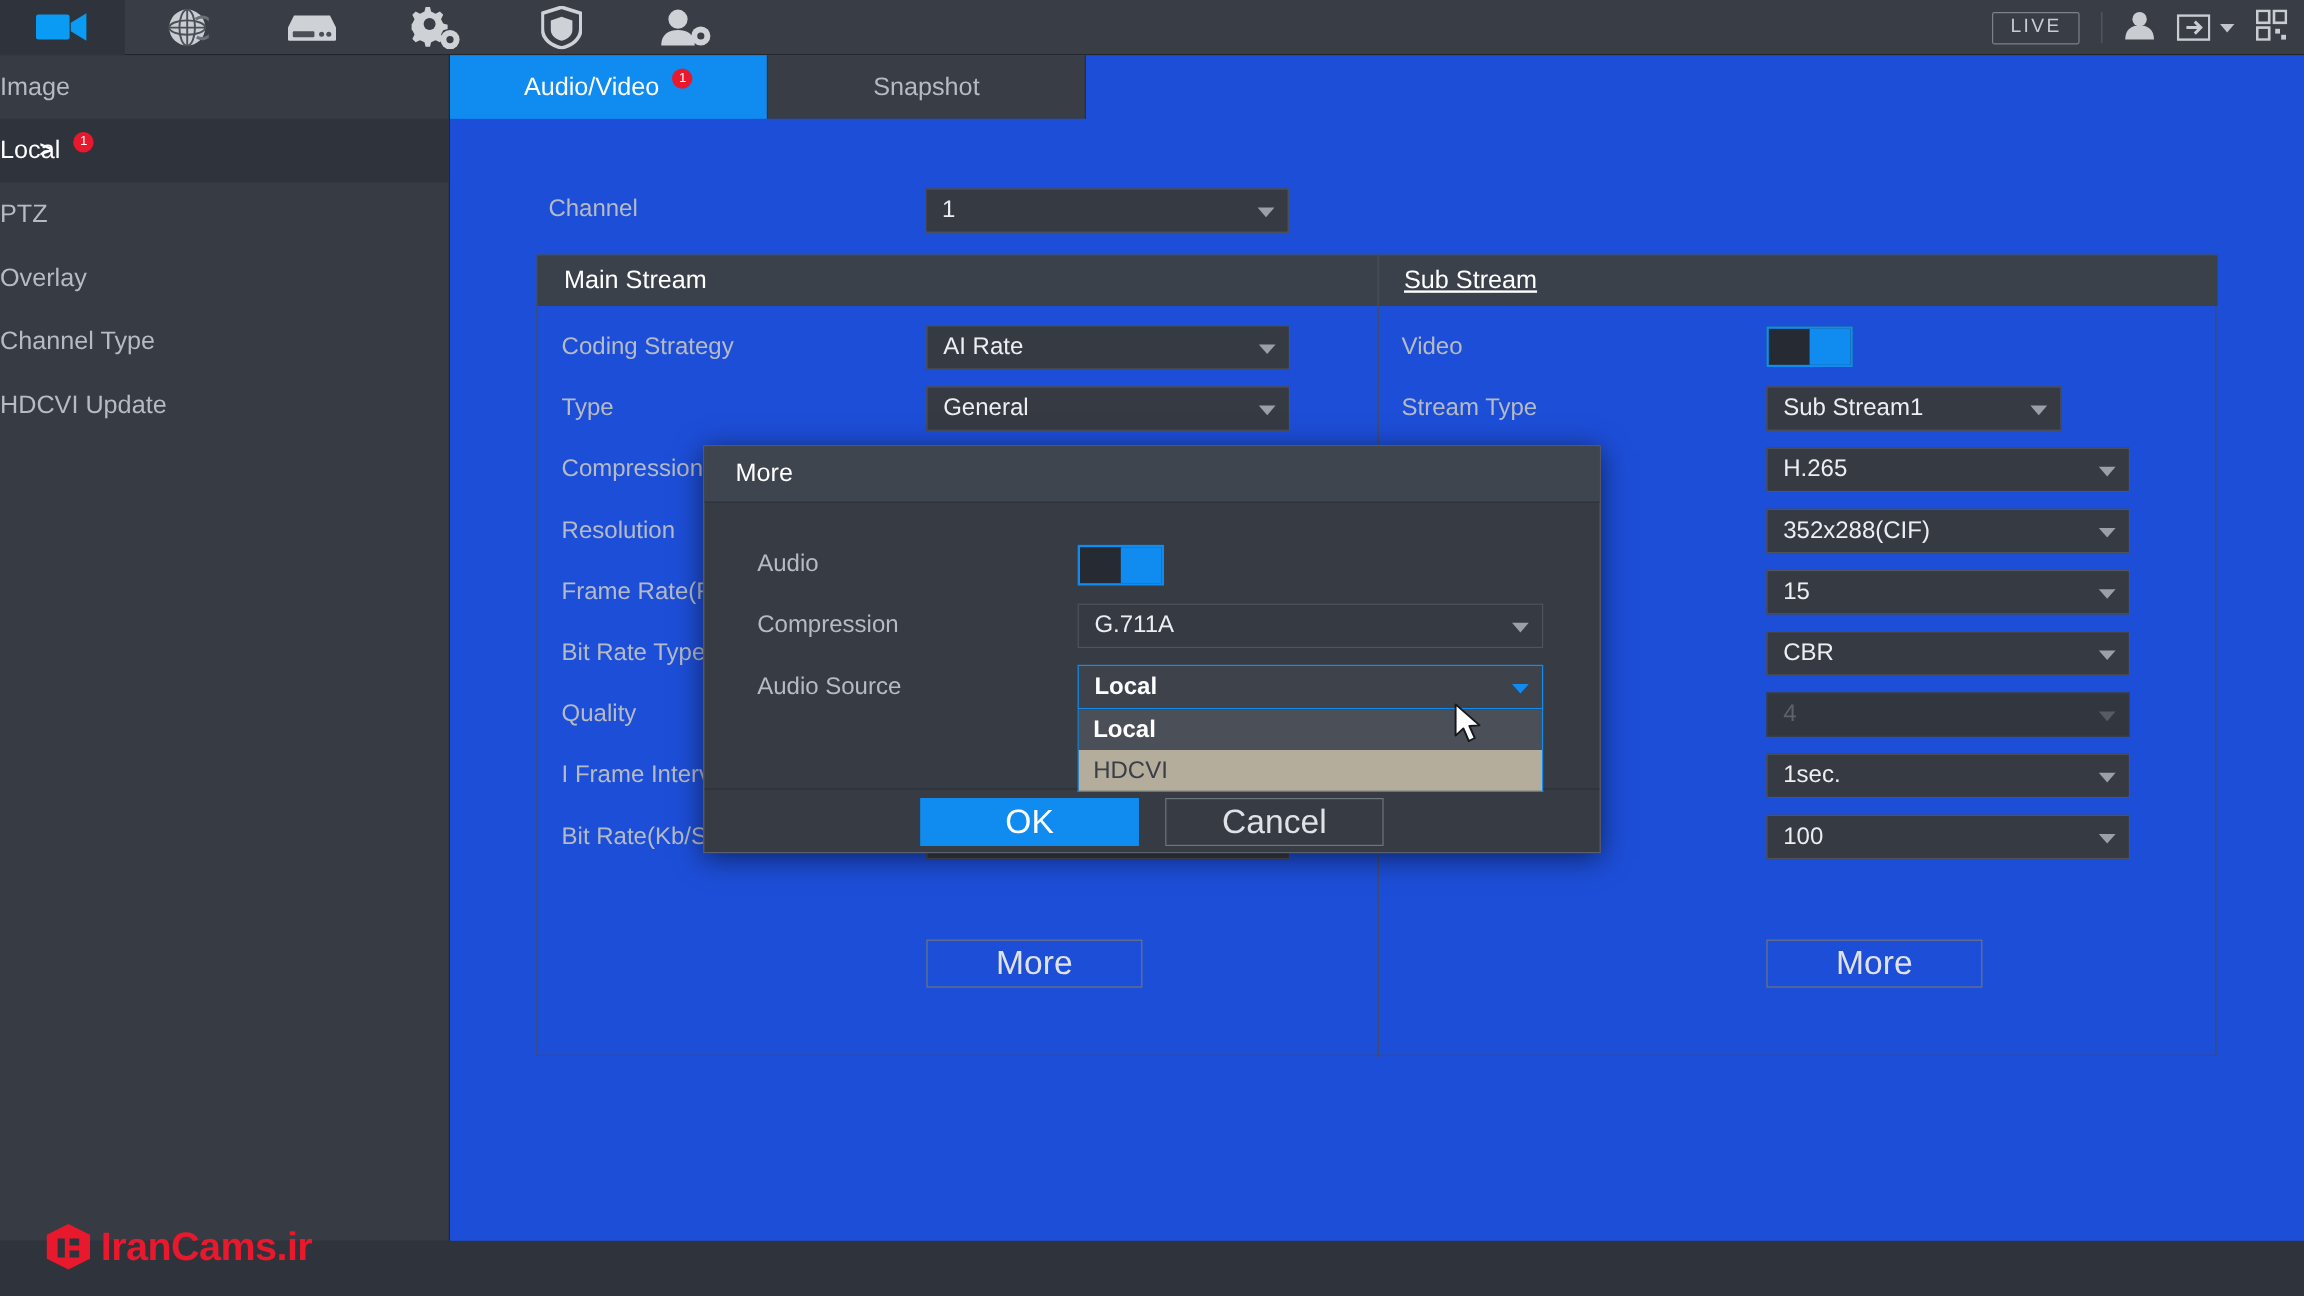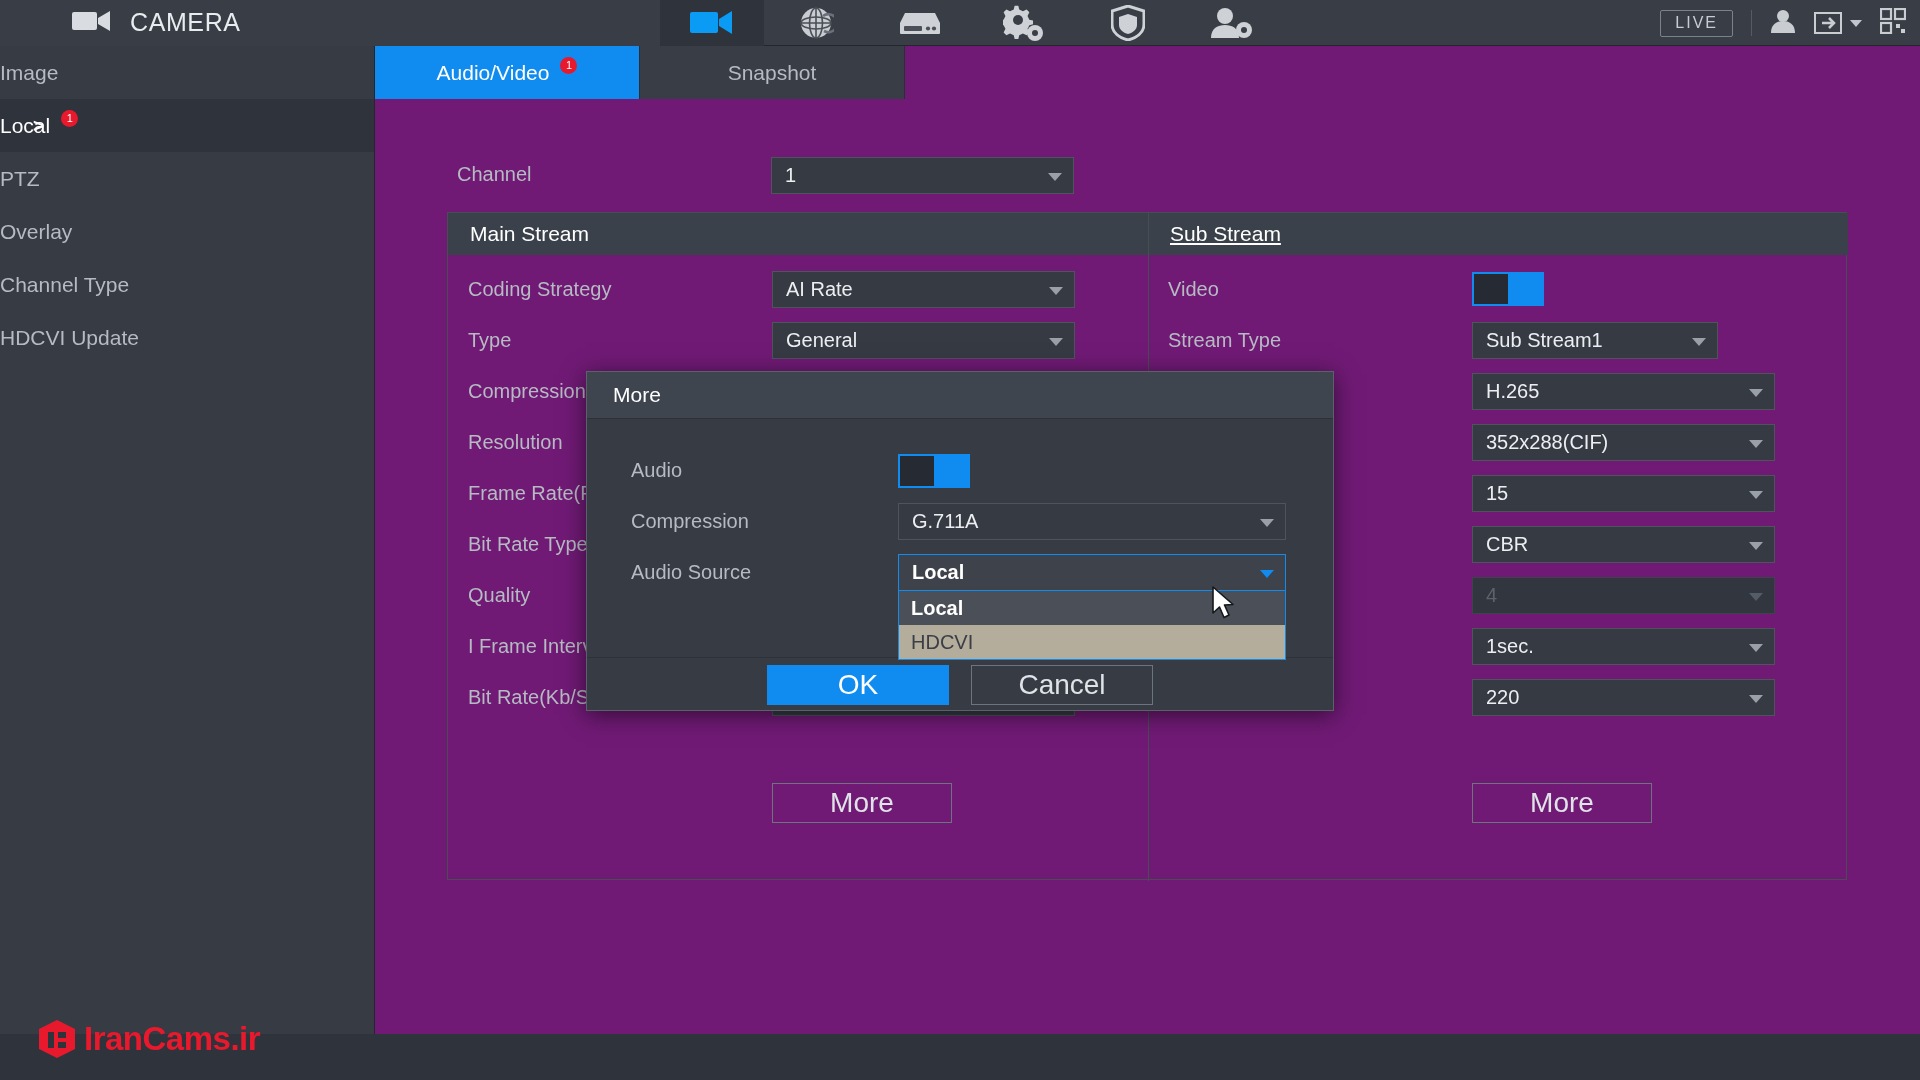--- a/index.html
+++ b/index.html
@@ -61,21 +61,21 @@
   }
 
   
   .logo{
     position:absolute; left:36px; bottom:20px;
     display:flex; align-items:center; gap:6px;
   }
   .logo-text{ color:#e8192c; font-size:33px; font-weight:600; letter-spacing:-.5px; }
 
   
-  .content{ position:absolute; left:375px; top:46px; width:1545px; height:988px; background:#701a75; }
+  .content{ position:absolute; left:375px; top:46px; width:1545px; height:988px; background:#1d4ed8; }
 
   .tabs{ position:absolute; left:0; top:0; height:53px; display:flex; }
   .tab{
     height:53px; min-width:265px; display:flex; align-items:center; justify-content:center;
     font-size:21px; color:#b6bbc3; background:#383d46; cursor:pointer;
     border-right:1px solid #2a2f37;
   }
   .tab.active{ background:#108cf0; color:#ffffff; }
 
   .panel{ position:absolute; left:0; top:53px; width:1545px; }
@@ -156,29 +156,20 @@
 <div id="app">
 
   <div class="wm" style="left:900px;top:150px;">IranCams.ir</div>
   <div class="wm" style="left:1590px;top:150px;">IranCams.ir</div>
   <div class="wm" style="left:960px;top:880px;">IranCams.ir</div>
   <div class="wm" style="left:1560px;top:880px;">IranCams.ir</div>
   <div class="wm" style="left:200px;top:880px;">IranCams.ir</div>
   <div class="wm" style="left:1560px;top:520px;">IranCams.ir</div>
 
   <div class="header">
-    <div class="hdr-title-zone">
-      <span class="cam-ico">
-        <svg width="40" height="24" viewBox="0 0 40 24">
-          <rect x="0" y="3" width="25" height="18" rx="2" fill="#d9dce0"></rect>
-          <path d="M26 9 L38 2 L38 22 L26 15 Z" fill="#d9dce0"></path>
-        </svg>
-      </span>
-      <span class="hdr-title">CAMERA</span>
-    </div>
 
     <div class="nav-icons">
       <div class="nav-ico active">
         <svg width="44" height="27" viewBox="0 0 44 27">
           <rect x="0" y="3" width="28" height="21" rx="2" fill="#0a9cf5"></rect>
           <path d="M29 10 L42 2 L42 25 L29 17 Z" fill="#0a9cf5"></path>
         </svg>
       </div>
       <div class="nav-ico">
         <svg width="36" height="34" viewBox="0 0 36 34">
@@ -433,21 +424,21 @@
           <div style="position:absolute;left:710px;top:413px;width:690px;">
             <span class="lbl" style="position:absolute;left:10px;top:9px;">I Frame Interval</span>
             <div class="sel" style="position:absolute;left:314px;top:2px;width:303px;">
               <span>1sec.</span>
               <i class="caret"></i>
             </div>
           </div>
           <div style="position:absolute;left:710px;top:464px;width:690px;">
             <span class="lbl" style="position:absolute;left:10px;top:9px;">Bit Rate(Kb/S)</span>
             <div class="sel" style="position:absolute;left:314px;top:2px;width:303px;">
-              <span>220</span>
+              <span>100</span>
               <i class="caret"></i>
             </div>
           </div>
           <button class="btn" style="position:absolute;left:1024px;top:570px;width:180px;">More</button>
         </div>
 
       </div>
     </div>
   </div>
 

